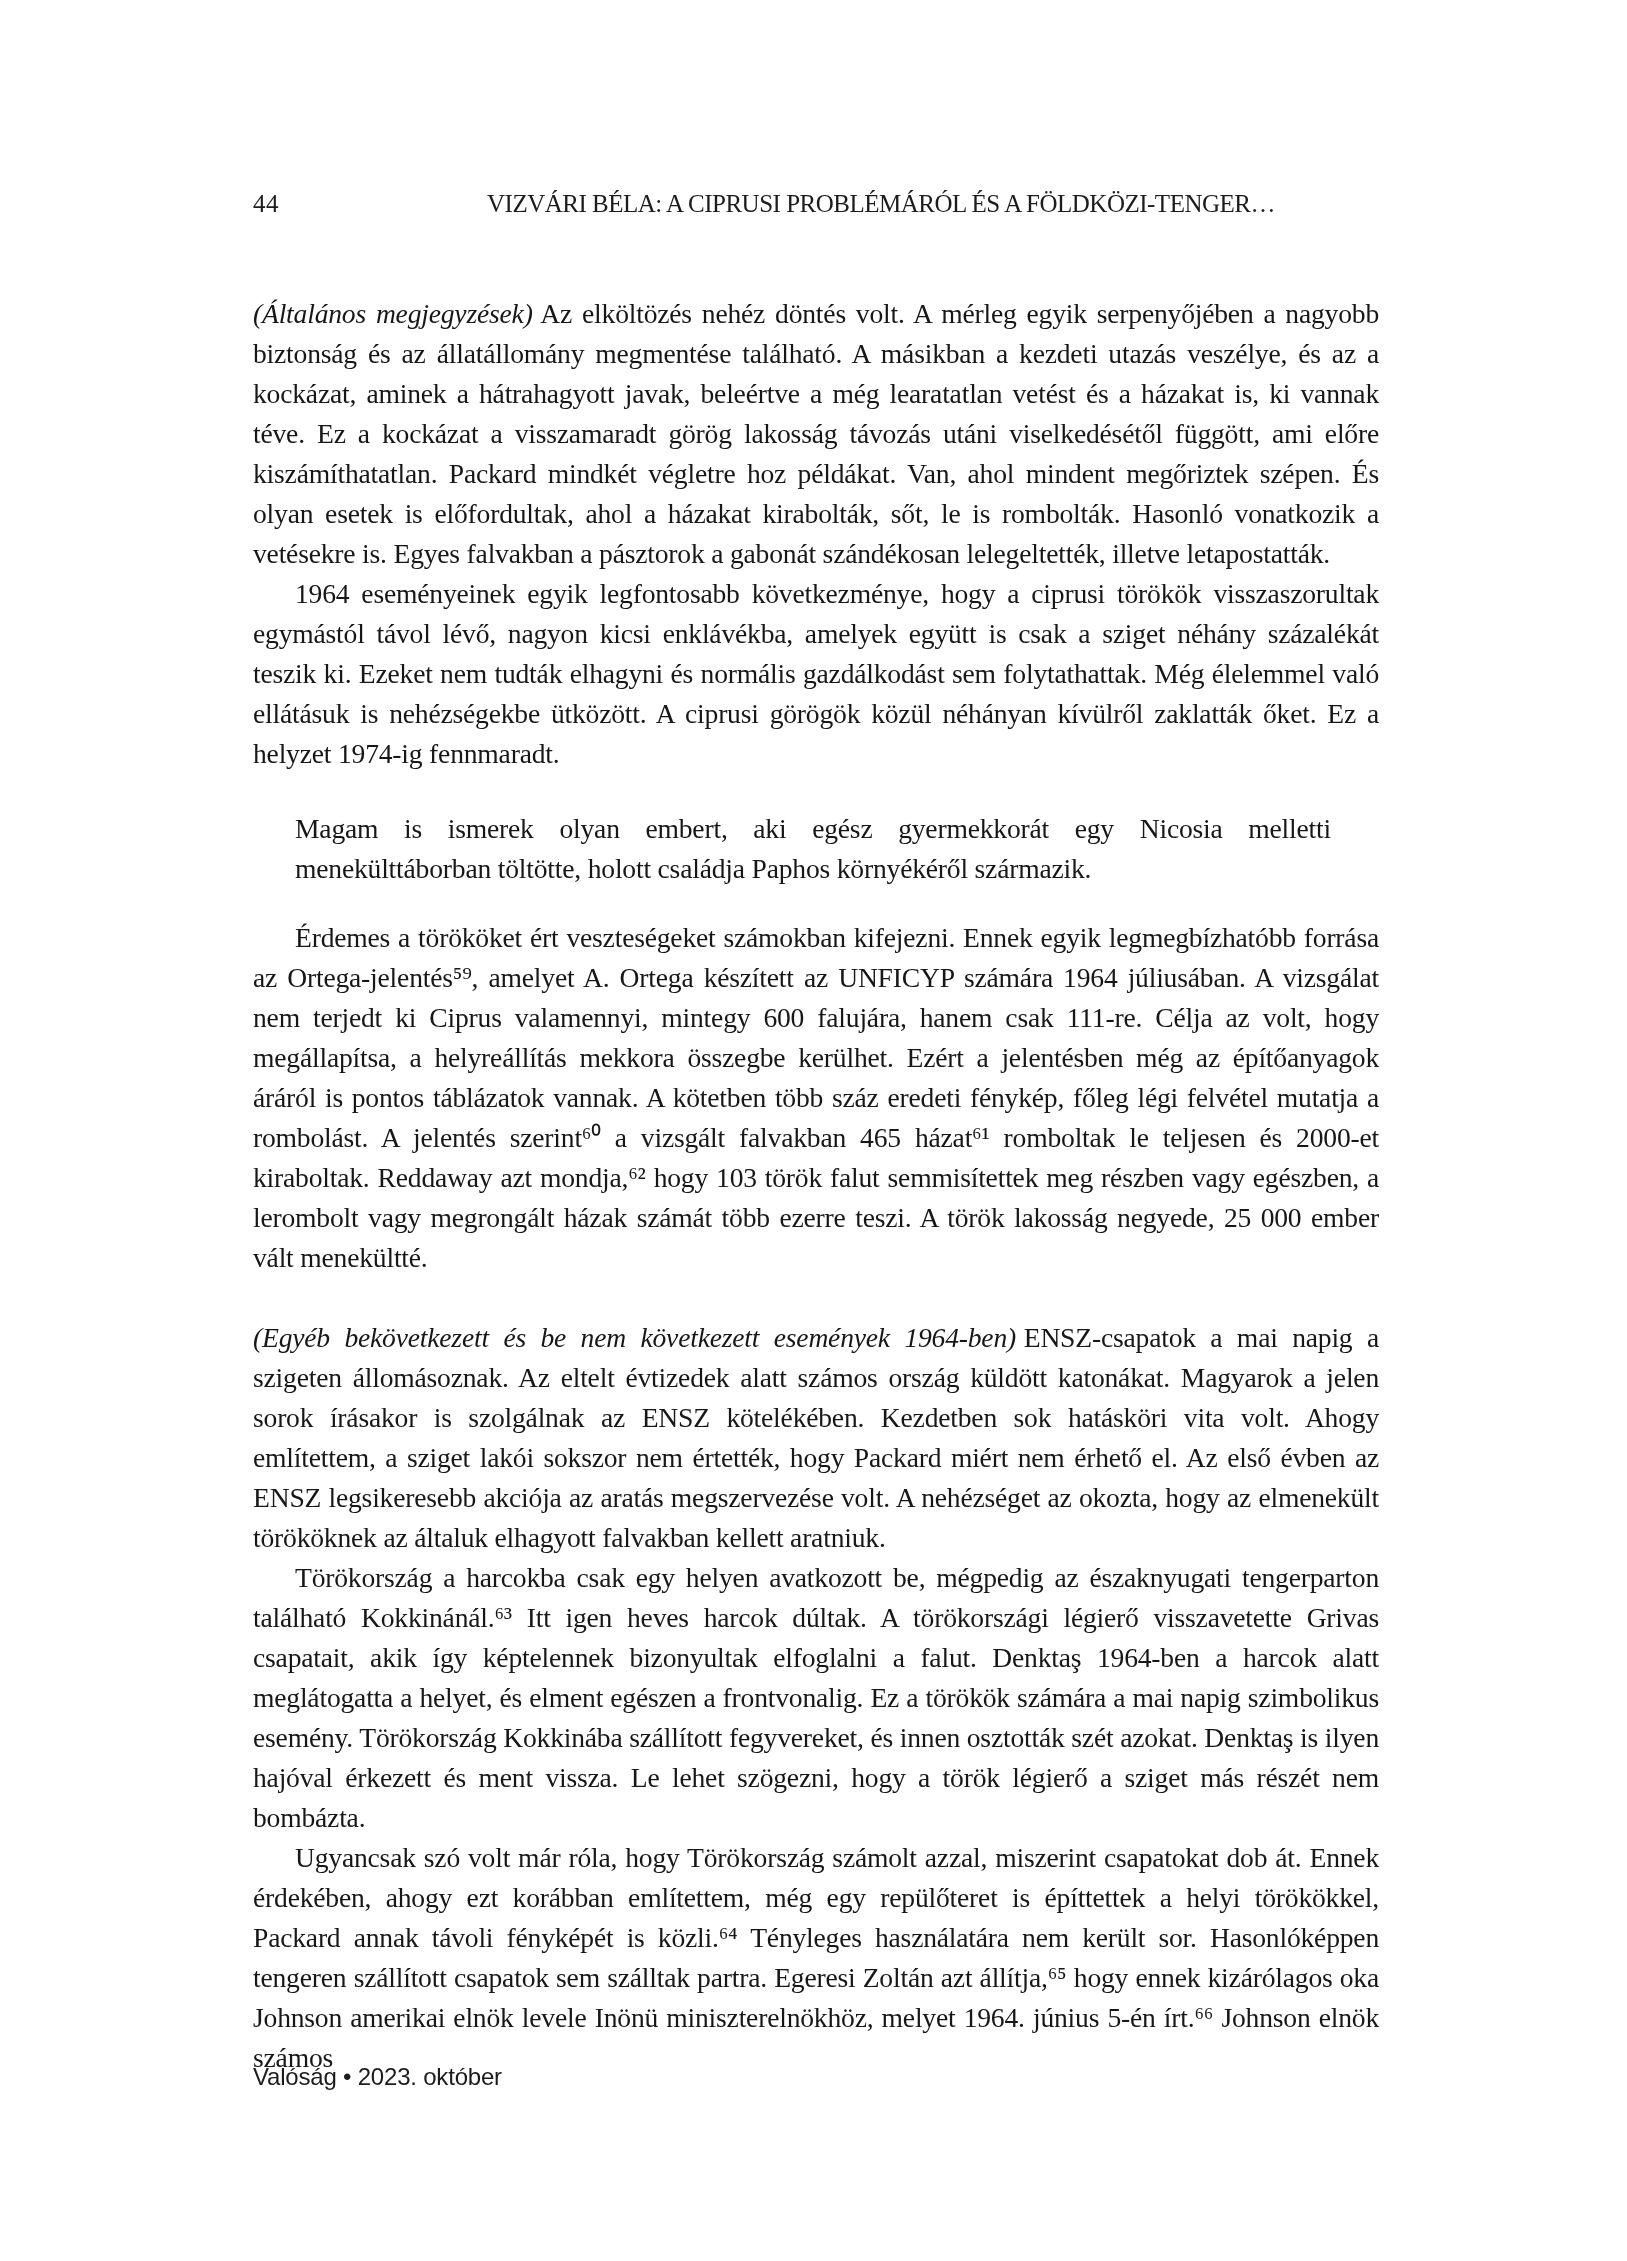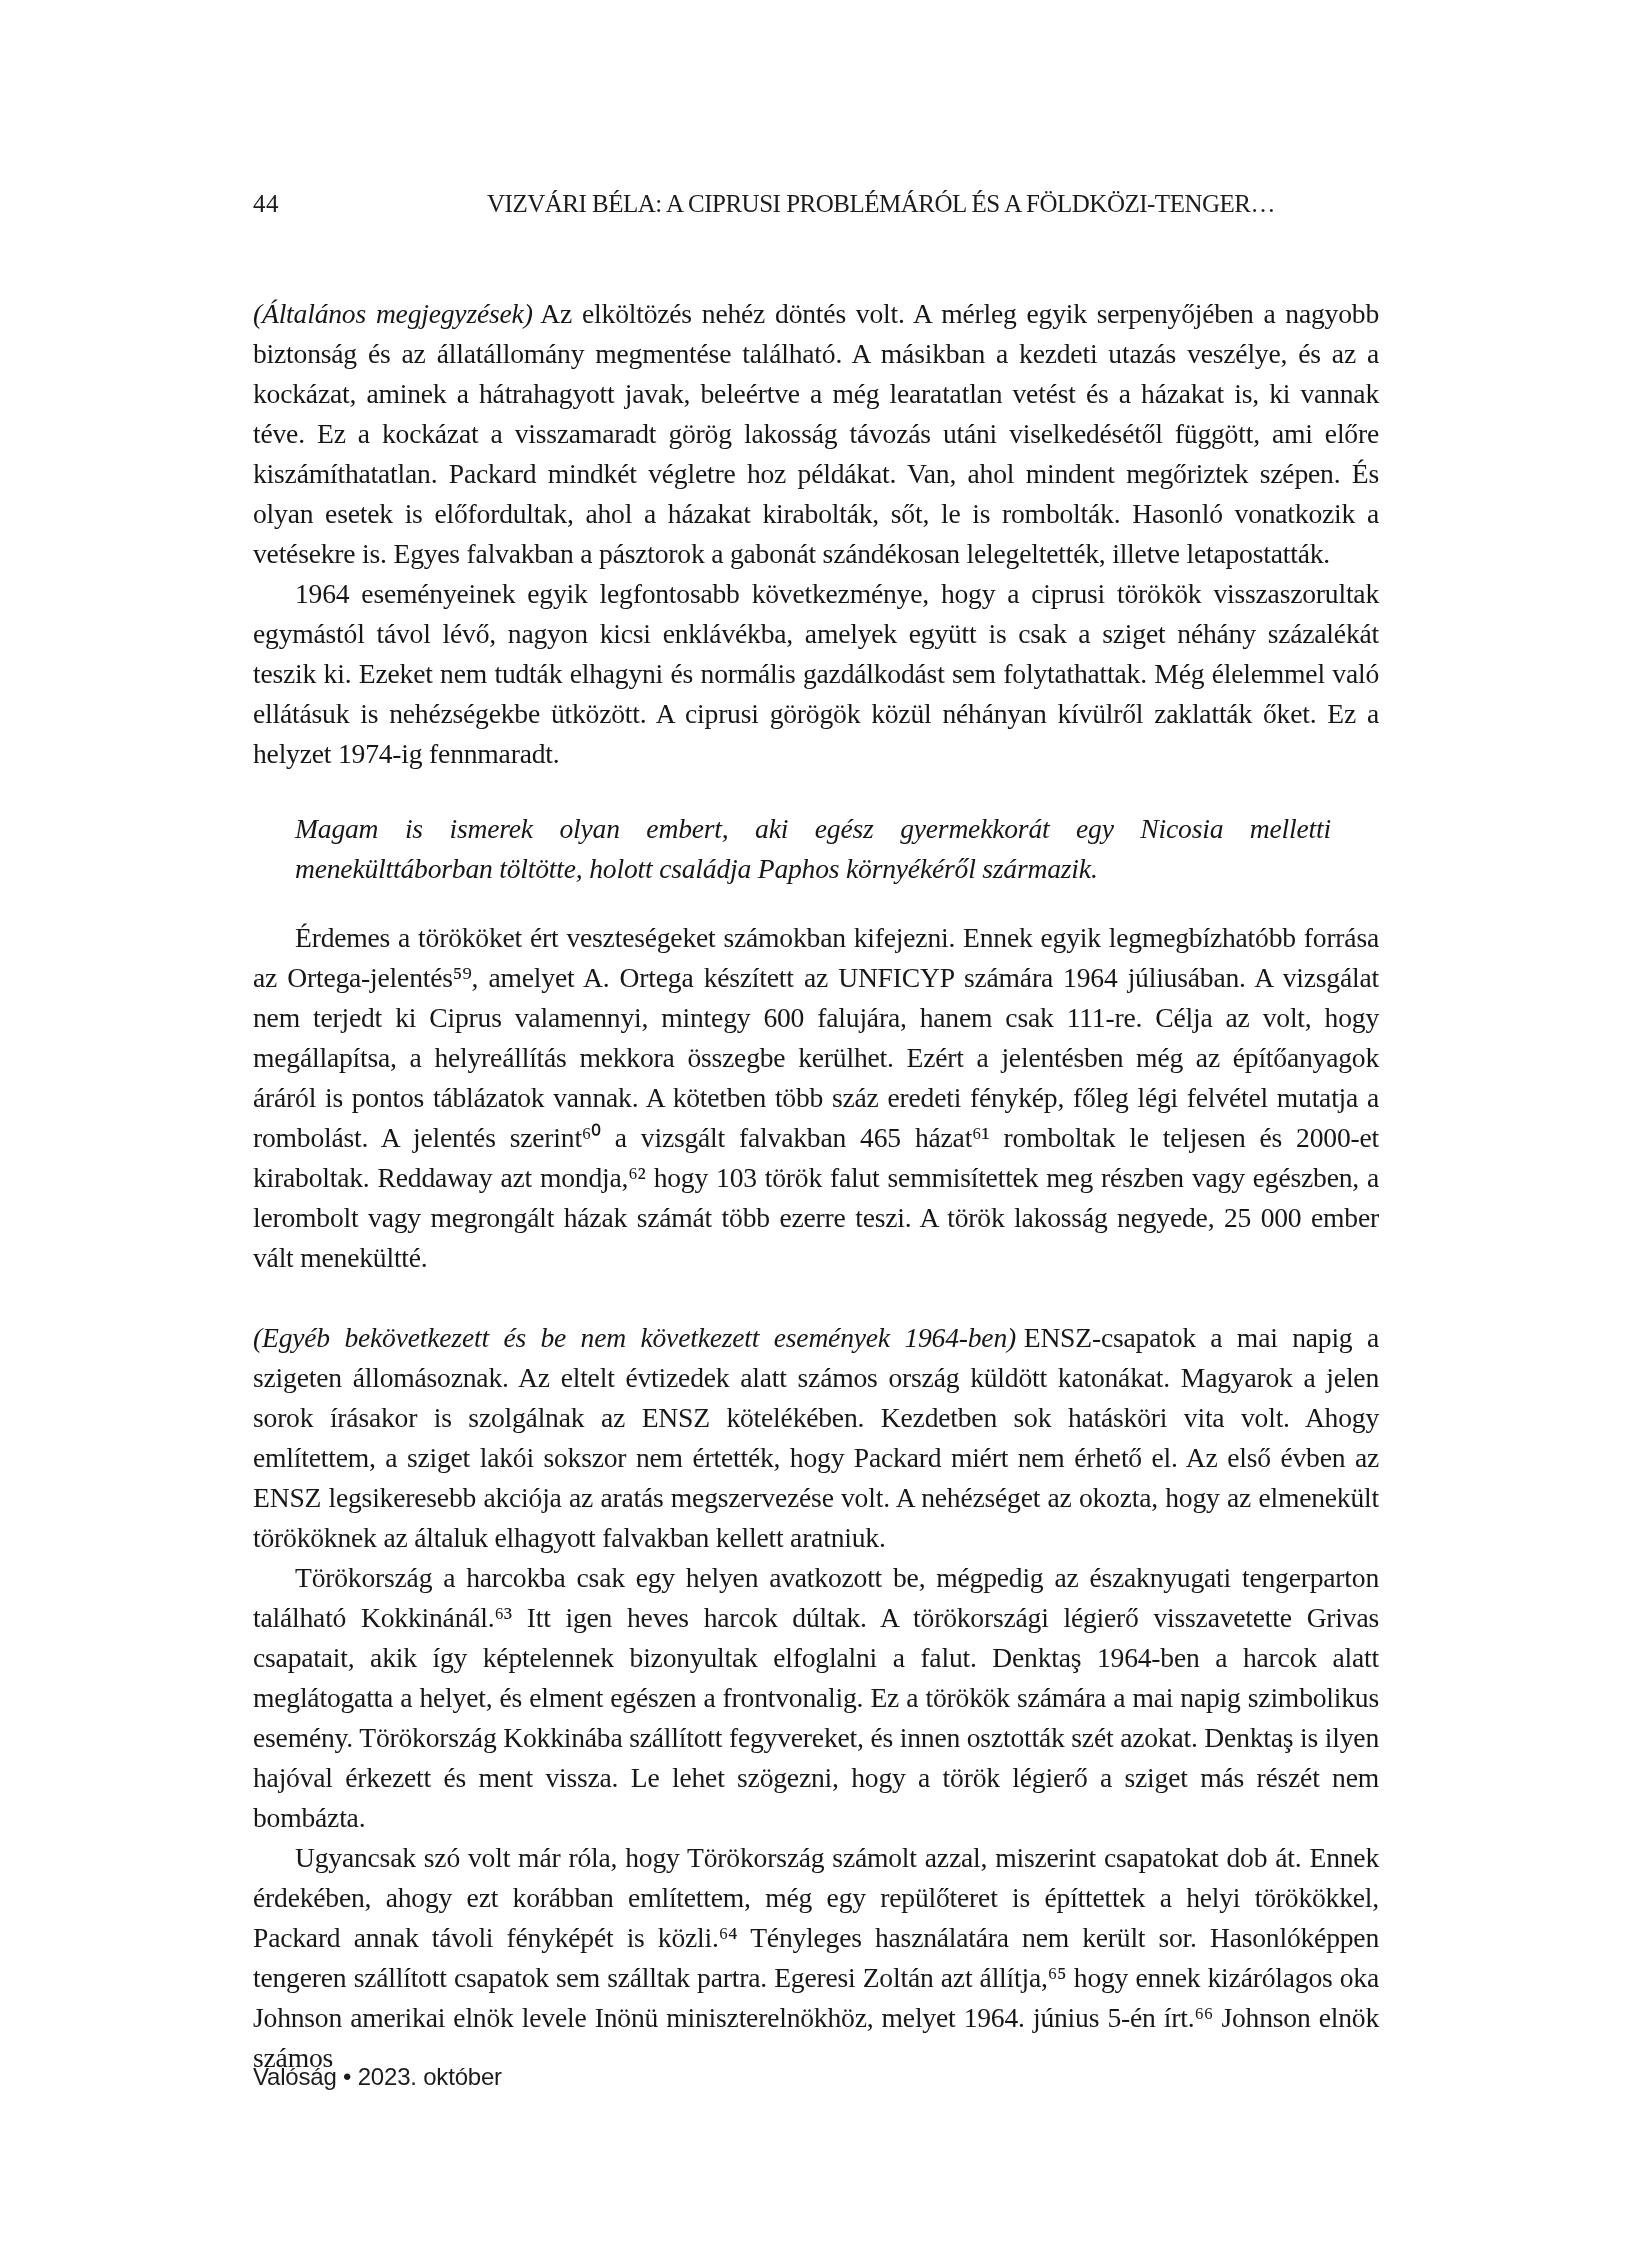--- a/index.html
+++ b/index.html
@@ -53,21 +53,20 @@
   main p { text-align: justify; }
   .indent { text-indent: 42px; }
   .lead {
     font-style: italic;
     margin-right: 0.28em;
   }
   .sect-gap { margin-top: 40px; }
 
   blockquote.quote {
     margin: 35px 48px 29px 42px;
-    font-style: italic;
     text-align: justify;
   }
 
   
   footer {
     position: absolute;
     left: 253px;
     top: 2063px;
     width: 1126px;
     font-family: "Liberation Sans", sans-serif;

